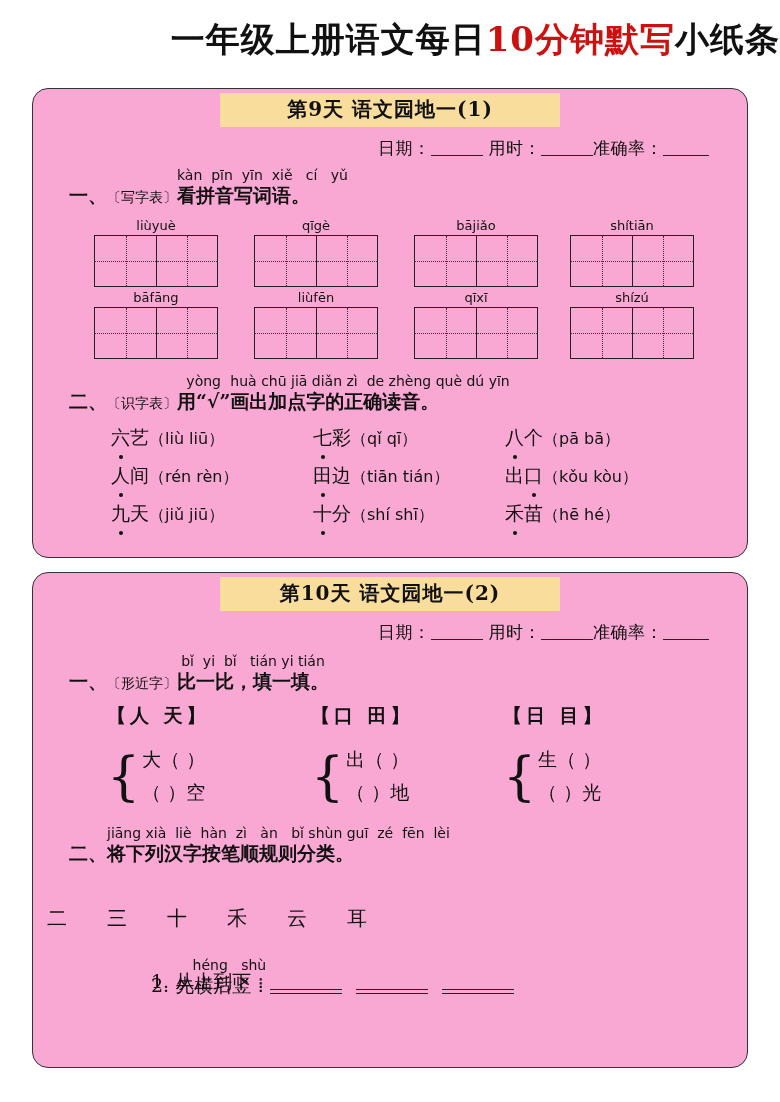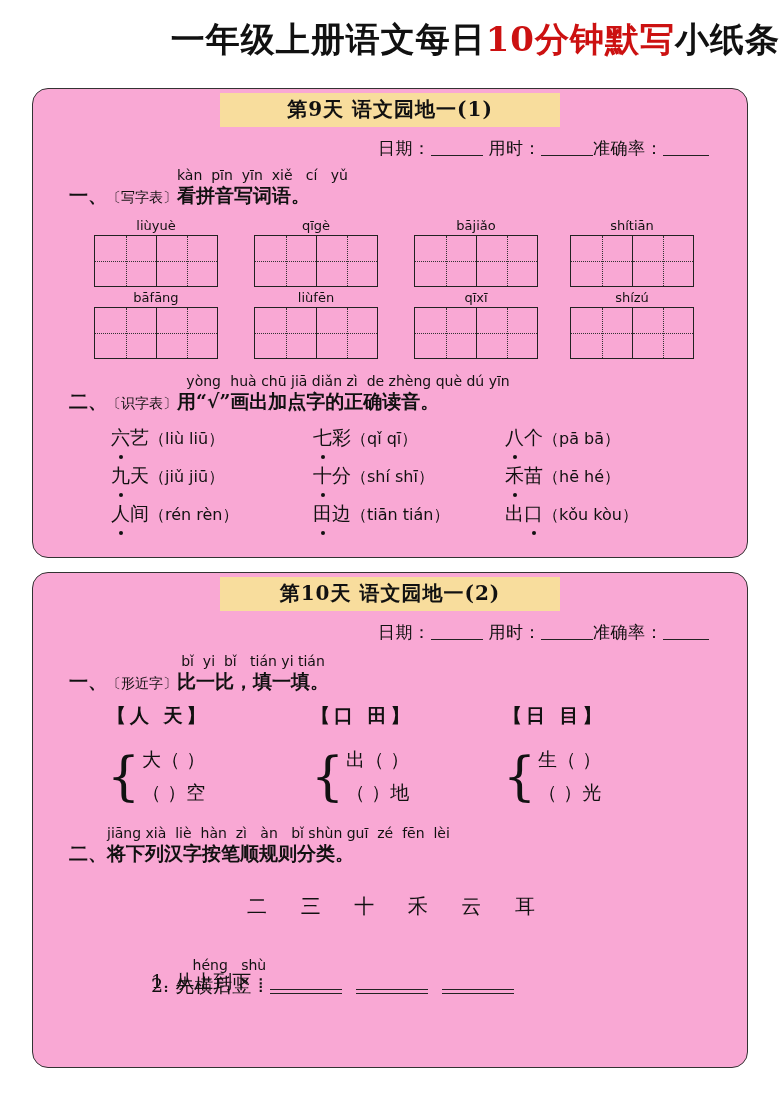--- a/index.html
+++ b/index.html
@@ -165,25 +165,25 @@
     font-family:"DejaVu Serif", serif;
     line-height:0.85;
     margin-right:2px;
     font-weight:300;
   }
   .blines{font-size:19px;font-family:"DejaVu Serif", serif;line-height:1.75;white-space:nowrap;}
 
   .charlist{
     position:absolute;
     left:0;width:716px;
-    text-align:center;
     font-size:20px;
-    font-family:Liberation Sans, sans-serif;
+    font-family:Liberation Mono, monospace;
     letter-spacing:14px;
     text-indent:14px;
+    margin-top:12px;
   }
   .ansrow{
     position:absolute;
     left:118px;
     font-size:19px;
     font-family:"DejaVu Serif", serif;
     white-space:nowrap;
   }
   .aline{display:inline-block;border-bottom:1.6px solid #222;width:72px;height:15px;vertical-align:-2px;margin-right:14px;}
 </style>
@@ -299,28 +299,28 @@
       <span>二、</span><span class="bracket">〔识字表〕</span><span class="ruby"><span class="py">yòng</span><span>用“√”</span></span><span class="ruby"><span class="py">huà chū jiā diǎn zì&nbsp; de zhèng què dú yīn</span><span>画出加点字的正确读音。</span></span>
     </div>
 
     <div class="choices" style="top:336px;">
       <div class="crow">
         <div class="citem" style="left:78px;"><span class="dotchar">六</span><span>艺</span><span class="pron">（liù  liū）</span></div>
         <div class="citem" style="left:280px;"><span class="dotchar">七</span><span>彩</span><span class="pron">（qǐ  qī）</span></div>
         <div class="citem" style="left:472px;"><span class="dotchar">八</span><span>个</span><span class="pron">（pā  bā）</span></div>
       </div>
       <div class="crow">
+        <div class="citem" style="left:78px;"><span class="dotchar">人</span><span>间</span><span class="pron">（rén  rèn）</span></div>
+        <div class="citem" style="left:280px;"><span class="dotchar">田</span><span>边</span><span class="pron">（tiān  tián）</span></div>
+        <div class="citem" style="left:472px;"><span>出</span><span class="dotchar">口</span><span class="pron">（kǒu  kòu）</span></div>
+      </div>
+      <div class="crow">
         <div class="citem" style="left:78px;"><span class="dotchar">九</span><span>天</span><span class="pron">（jiǔ  jiū）</span></div>
         <div class="citem" style="left:280px;"><span class="dotchar">十</span><span>分</span><span class="pron">（shí  shī）</span></div>
         <div class="citem" style="left:472px;"><span class="dotchar">禾</span><span>苗</span><span class="pron">（hē  hé）</span></div>
-      </div>
-      <div class="crow">
-        <div class="citem" style="left:78px;"><span class="dotchar">人</span><span>间</span><span class="pron">（rén  rèn）</span></div>
-        <div class="citem" style="left:280px;"><span class="dotchar">田</span><span>边</span><span class="pron">（tiān  tián）</span></div>
-        <div class="citem" style="left:472px;"><span>出</span><span class="dotchar">口</span><span class="pron">（kǒu  kòu）</span></div>
       </div>
     </div>
   </div>
 
   <div class="card" id="card2">
 
     <div class="banner">第10天  语文园地一(2)</div>
 
     <div class="meta">
       <span>日期：</span><span class="ul"></span>

